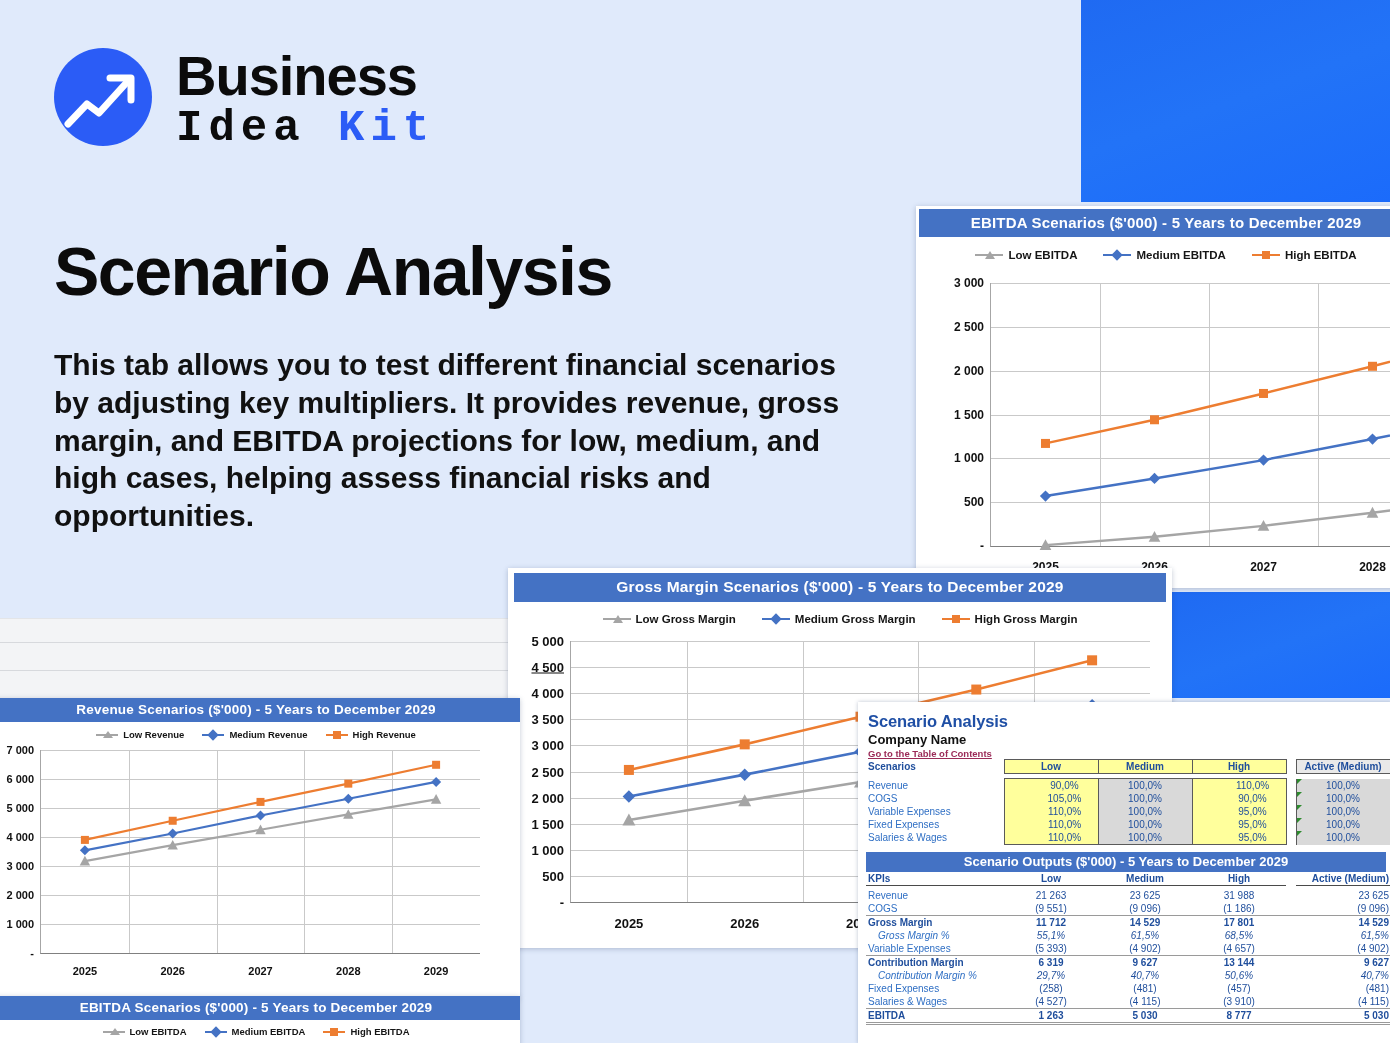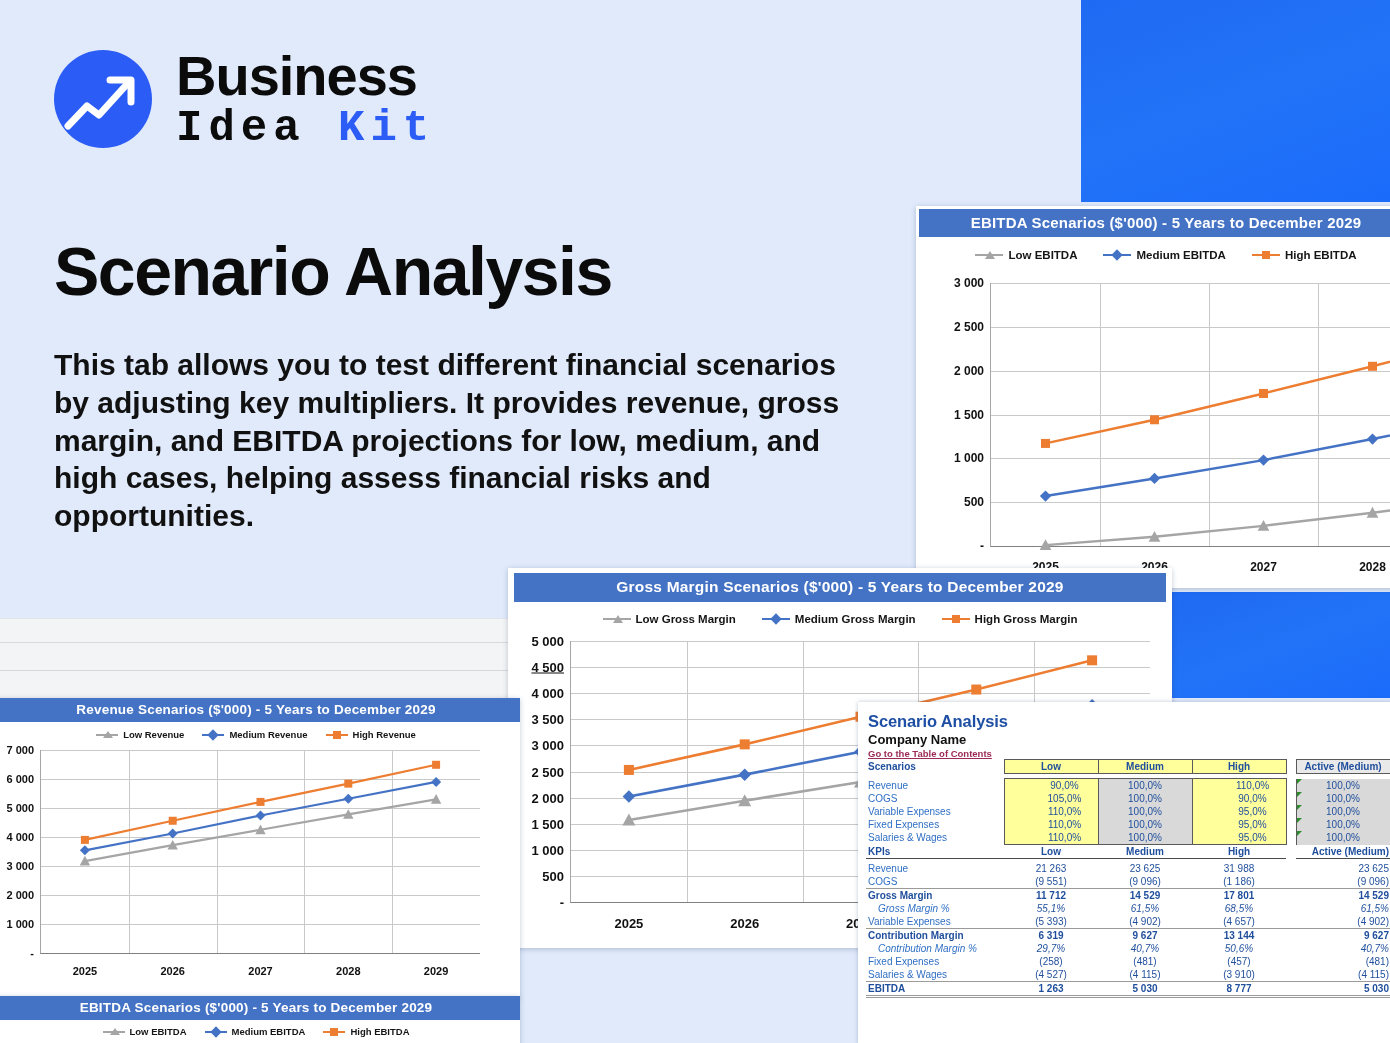--- a/index.html
+++ b/index.html
@@ -9,21 +9,21 @@
     background:#e0eafb;
     position:relative;
   }
   
   .blue-block{ position:absolute; background:linear-gradient(160deg,#1f6af2 0%,#2273f7 50%,#1b6bfb 100%); }
   #blk-tr{ left:1081px; top:-2px; width:311px; height:204px; }
   #blk-mid{ left:1170px; top:592px; width:222px; height:106px; }
 
   
   .hero{ position:absolute; left:54px; top:48px; width:800px; }
-  .logo-row{ display:flex; align-items:center; gap:24px; }
+  .logo-row{ display:flex; gap:24px; }
   .logo-mark{ width:98px; height:98px; border-radius:50%; background:#2b5cf6; position:relative; flex:none; }
   .logo-mark svg{ position:absolute; left:0; top:0; }
   .logo-text{ line-height:1; }
   .logo-text .l1{ font-size:56px; font-weight:bold; letter-spacing:-1px; color:#0b0b0b; }
   .logo-text .l2{ font-family:"Liberation Mono", monospace; font-size:44px; font-weight:bold; letter-spacing:6px; color:#0b0b0b; margin-top:2px; }
   .logo-text .l2 .kit{ color:#2b5cf6; }
   h1.page-title{ font-size:68px; font-weight:bold; letter-spacing:-1.5px; color:#0b0b0b; margin-top:82px; }
   p.page-desc{ font-size:30px; font-weight:bold; line-height:1.26; color:#111; margin-top:36px; width:790px; }
 
   
@@ -439,20 +439,21 @@
     <td class="c-name">Salaries &amp; Wages</td>
     <td class="c-val yel">110,0%</td>
     <td class="c-val gry">100,0%</td>
     <td class="c-val yel">95,0%</td>
     <td class="c-gap"></td>
     <td class="c-val actcell">100,0%</td>
   </tr>
       </tbody>
   </table>
 
+  <div class="band">Scenario Outputs ($'000) - 5 Years to December 2029</div>
   <table class="sh">
     <tbody id="out-body">
         <tr class="hdr hl-under">
   <td class="c-name">KPIs</td>
   <td class="c-val">Low</td>
   <td class="c-val">Medium</td>
   <td class="c-val">High</td>
   <td class="c-gap"></td>
   <td class="c-act">Active (Medium)</td>
 </tr>

